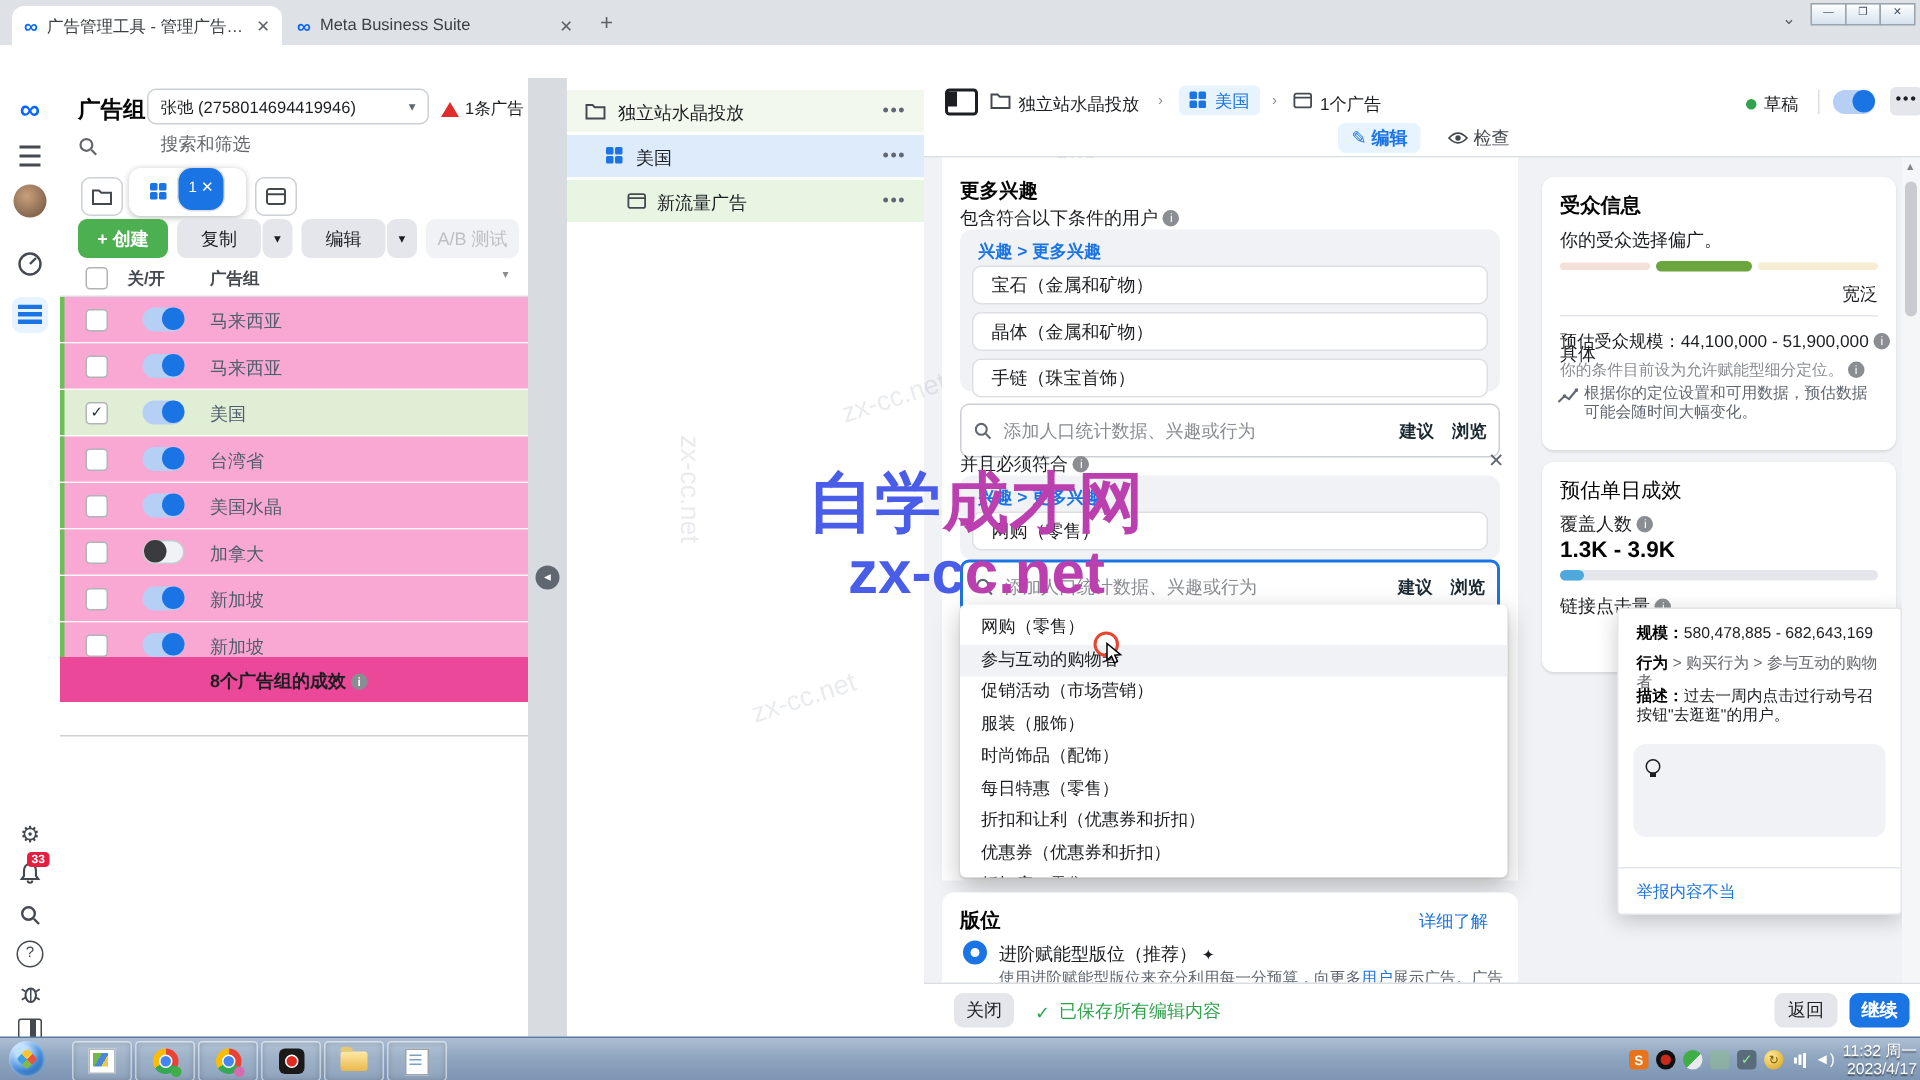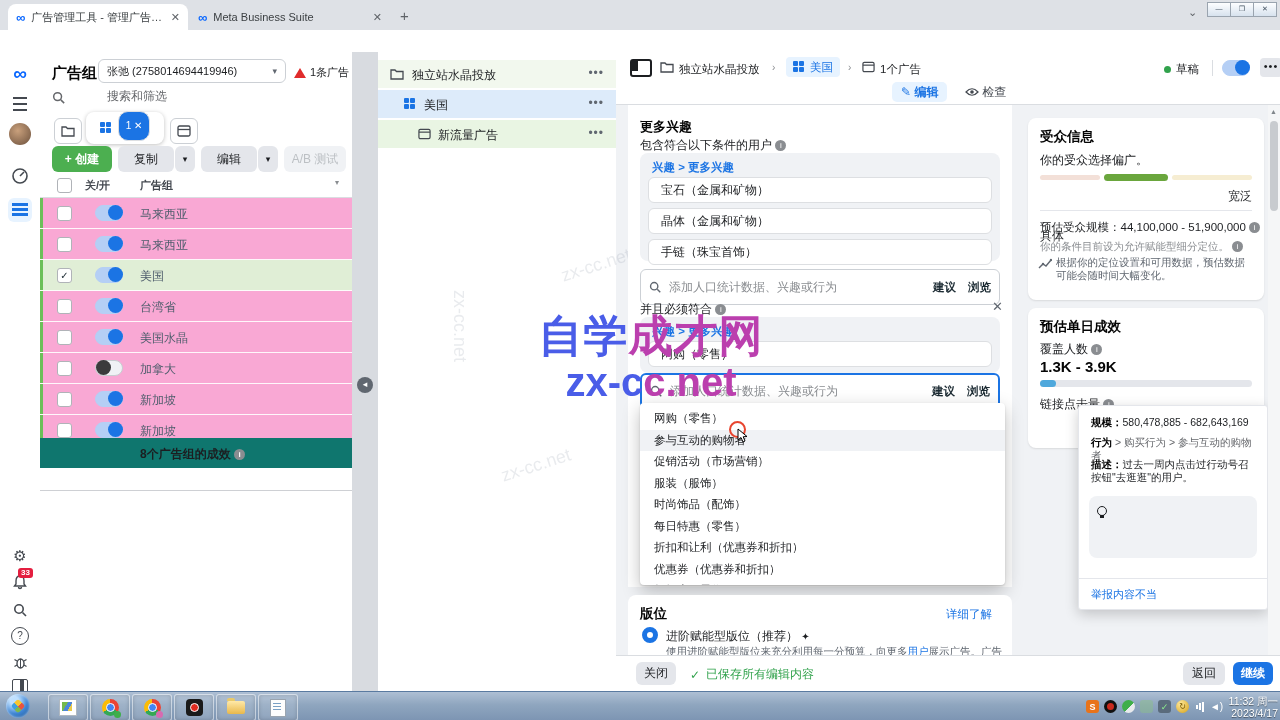--- a/index.html
+++ b/index.html
@@ -84,21 +84,21 @@
   .ag-bar{position:absolute;left:0;top:0;width:3px;height:30px;background:#6bbf59;}
   .ag-cb{position:absolute;left:17px;top:8px;width:13px;height:13px;border:1px solid #b0b3b8;border-radius:3px;background:#fff;font-size:10px;line-height:13px;text-align:center;color:#1c2b33;}
   .ag-cb .ckm{display:none;}
   .ag-cb.ck .ckm{display:block;font-weight:bold;}
   .tgl{position:relative;display:inline-block;width:26px;height:14px;border-radius:8px;background:#f0f2f5;border:1px solid #c8ccd0;}
   .tgl .kn{position:absolute;left:0;top:-1px;width:15px;height:15px;border-radius:50%;background:#3a3b3c;}
   .tgl.on{background:#b5cff5;border-color:#b5cff5;}
   .tgl.on .kn{left:auto;right:-1px;background:#1b74e4;}
   .ag-tg{position:absolute;left:55px;top:7px;}
   .ag-nm{position:absolute;left:100px;top:8px;font-size:12px;color:#4e5d6c;}
-  #ag-summary{left:0;top:386px;width:312px;height:30px;background:#0f766e;}
+  #ag-summary{left:0;top:386px;width:312px;height:30px;background:#ec4899;}
   #ag-summary .t{position:absolute;left:100px;top:8px;font-size:12px;font-weight:bold;color:#1c1e21;}
   #lp-div{left:0;top:438px;width:312px;height:1px;background:#ced0d4;}
 
   
   #strip{left:352px;top:52px;width:26px;height:639px;background:#d8dbe0;}
   #dtool{left:353px;top:4px;width:24px;height:116px;background:#3b3d3f;border-radius:7px;position:absolute;}
   .dt{position:absolute;left:0;width:24px;height:24px;display:flex;align-items:center;justify-content:center;color:#e4e6eb;}
   #dt-x{top:4px;font-size:12px;}
   #dt-chart{top:32px;}
   #dt-pencil{top:60px;}
@@ -187,21 +187,21 @@
   #meter .s2{position:absolute;left:64px;top:0;width:64px;height:7px;border-radius:4px;background:#6aa63d;}
   #meter .s3{position:absolute;left:132px;top:1px;width:80px;height:5px;border-radius:3px;background:#f6edd2;}
   #ca-spec{left:12px;top:70px;font-size:12px;color:#1c1e21;margin-top:40px;}
   #ca-broad{left:200px;top:70px;font-size:12px;color:#1c1e21;}
   #ca-div{left:12px;top:92px;width:212px;height:1px;background:#e4e6eb;}
   #ca-est{left:12px;top:102px;font-size:11.5px;color:#1c1e21;}
   #ca-note1{left:12px;top:122px;font-size:10.5px;color:#8a8d91;}
   #ca-note2{left:28px;top:138px;width:194px;font-size:10.5px;color:#606770;line-height:13px;}
   #ca-trend{left:10px;top:140px;}
   #card-est{left:1028px;top:308px;width:236px;height:140px;}
-  #ce-title{left:12px;top:10px;font-size:13.5px;font-weight:bold;color:#050505;}
+  #ce-title{left:12px;top:10px;font-size:13.5px;font-weight:normal;color:#050505;}
   #ce-rl{left:12px;top:33px;font-size:12px;color:#1c1e21;}
   #ce-reach{left:12px;top:50px;font-size:15px;font-weight:bold;color:#050505;}
   #ce-bar{left:12px;top:72px;width:212px;height:7px;border-radius:4px;background:#e4e6eb;}
   #ce-bar i{display:block;width:16px;height:7px;border-radius:4px;background:#4fa8dc;}
   #ce-cl{left:12px;top:88px;font-size:12px;color:#1c1e21;}
 
   
   #tip{left:1078px;top:405px;width:188px;height:203px;background:#fff;border:1px solid #e4e6eb;box-shadow:0 4px 14px rgba(0,0,0,.2);border-radius:3px;}
   .tip-l{position:absolute;left:12px;font-size:10.5px;color:#1c1e21;line-height:13px;width:164px;}
   .tip-l b{color:#050505;}

